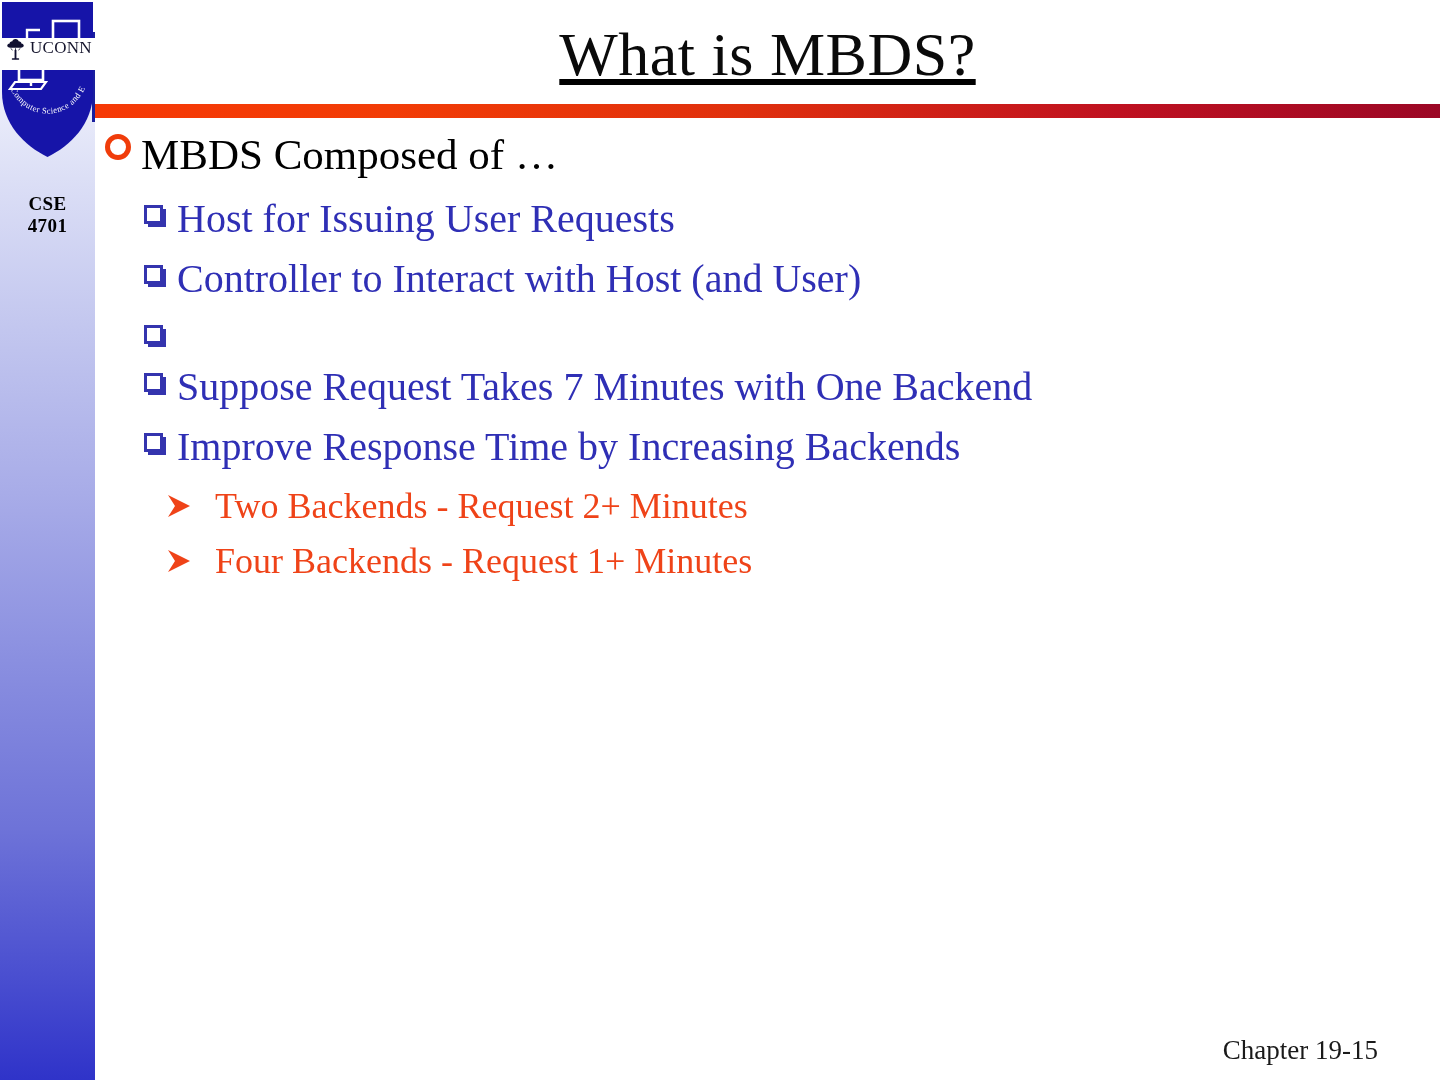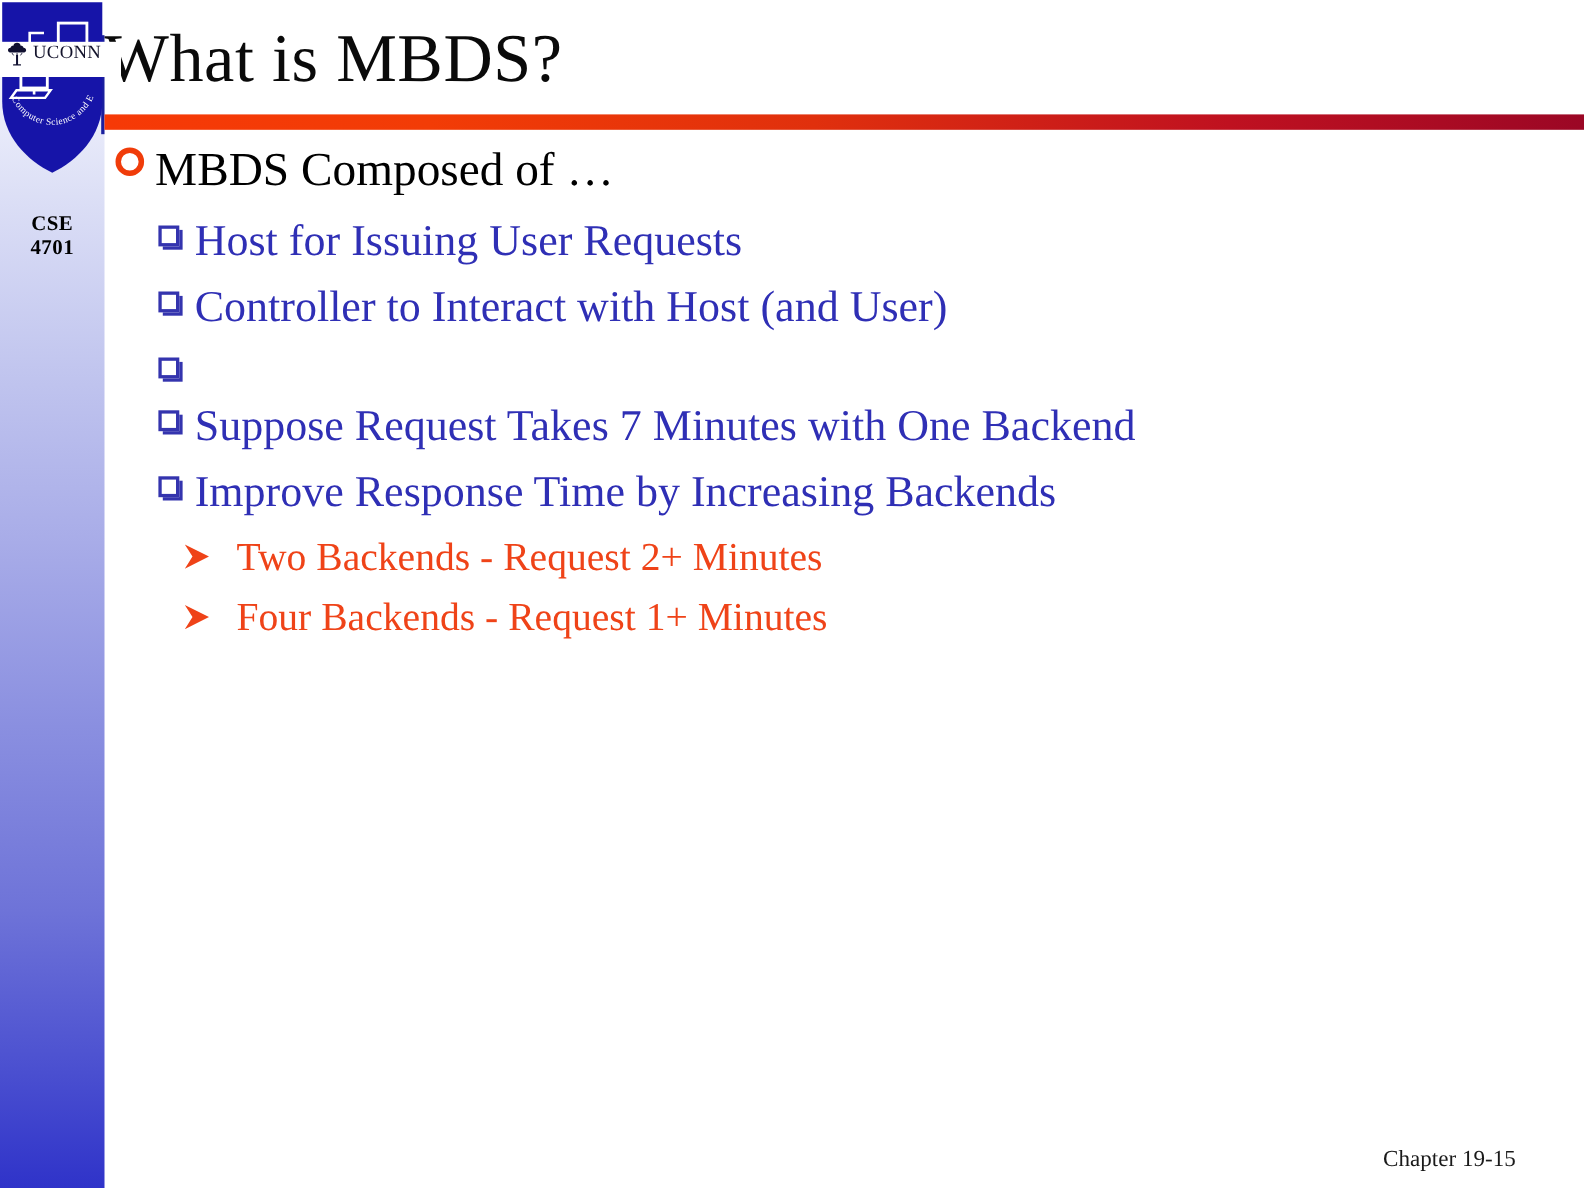--- a/index.html
+++ b/index.html
@@ -40,21 +40,21 @@
     font-family:"Liberation Serif",serif;font-weight:bold;font-size:19px;
     color:#000;line-height:1.18;letter-spacing:.4px;
   }
 
   
   .sidebar-edge{position:absolute;left:92px;top:32px;width:3px;height:90px;background:#1a1f9e;}
 
   
   .title{
     position:absolute;left:95px;top:12px;width:1345px;height:85px;
-    display:flex;align-items:center;justify-content:flex-start;
+    display:flex;align-items:center;justify-content:center;text-decoration:underline;
   }
   .title span{
     font-family:"Liberation Serif",serif;
     font-size:62px;color:#0a0a0a;font-weight:400;letter-spacing:.5px;
     white-space:nowrap;
   }
   .rule{
     position:absolute;left:95px;top:104px;width:1345px;height:14px;
     background:linear-gradient(to right,#f63906 0%,#f23c06 22%,#e0300d 48%,#bf1120 76%,#9b0725 100%);
   }
@@ -109,21 +109,21 @@
   }
   .arrow{display:block;width:28px;height:26px;}
 
   
   .gap-a{height:6px;}
   .gap-b{height:4px;}
 
   
   .footer{
     position:absolute;right:62px;bottom:14px;
-    font-family:"Liberation Serif",serif;font-size:21px;color:#1a1a1a;text-align:center;
+    font-family:"Liberation Serif",serif;font-size:27px;color:#1a1a1a;text-align:center;
   }
 </style>
 </head>
 <body>
 
 <div class="slide">
 
   <div class="sidebar"></div>
   <div class="sidebar-edge"></div>
 

